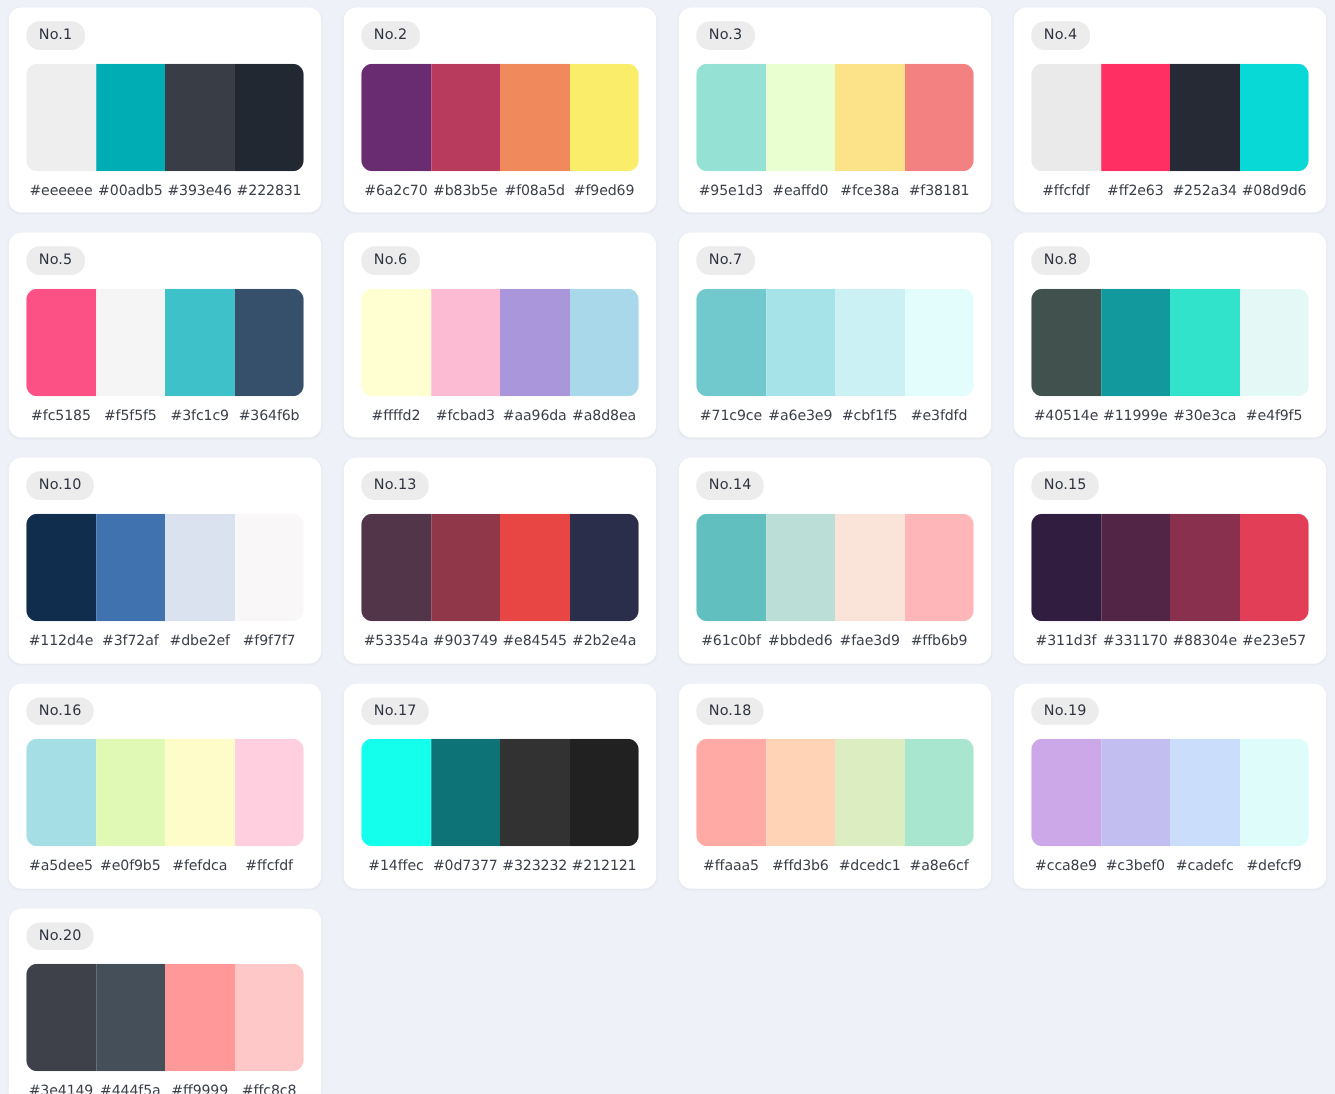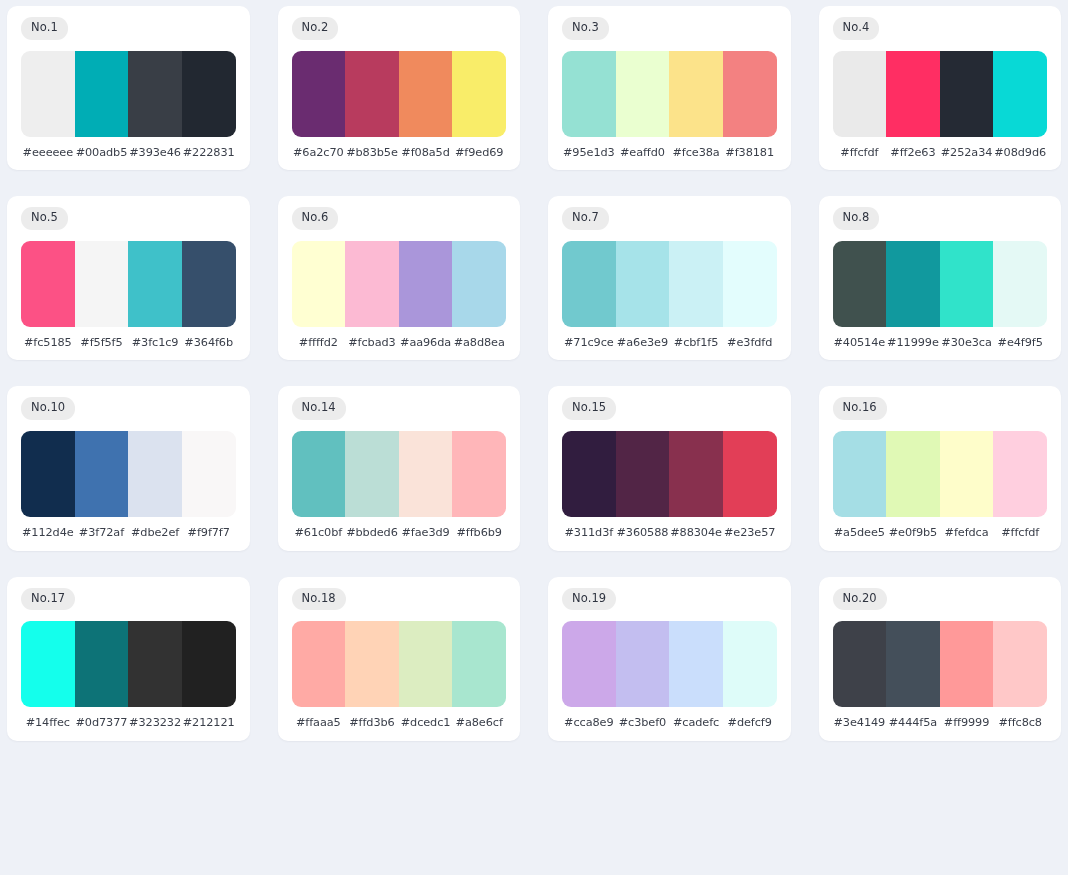--- a/index.html
+++ b/index.html
@@ -13,21 +13,21 @@
     height: 875px;
     background: #eef1f7;
     font-family: "DejaVu Sans", "Liberation Sans", sans-serif;
     overflow: hidden;
   }
 
   .palette-grid {
     display: grid;
     grid-template-columns: repeat(4, 1fr);
     grid-template-rows: repeat(5, 1fr);
-    gap: 14px;
+    gap: 4px;
     width: 1068px;
     height: 875px;
     padding: 0px;
   }
 
   .palette-card {
     background: #ffffff;
     border-radius: 10px;
     margin: 6px 7px;
     padding: 11px 14px 10px 14px;
@@ -211,20 +211,35 @@
         <div class="swatch" style="background: rgb(249, 247, 247);"></div>
       </div>
       <div class="hex-row">
         <div class="hex-label">#112d4e</div>
         <div class="hex-label">#3f72af</div>
         <div class="hex-label">#dbe2ef</div>
         <div class="hex-label">#f9f7f7</div>
       </div>
     </div>
     <div class="palette-card">
+      <div class="card-badge">No.13</div>
+      <div class="swatch-row">
+        <div class="swatch" style="background: rgb(83, 53, 74);"></div>
+        <div class="swatch" style="background: rgb(144, 55, 73);"></div>
+        <div class="swatch" style="background: rgb(232, 69, 69);"></div>
+        <div class="swatch" style="background: rgb(43, 46, 74);"></div>
+      </div>
+      <div class="hex-row">
+        <div class="hex-label">#53354a</div>
+        <div class="hex-label">#903749</div>
+        <div class="hex-label">#e84545</div>
+        <div class="hex-label">#2b2e4a</div>
+      </div>
+    </div>
+    <div class="palette-card">
       <div class="card-badge">No.14</div>
       <div class="swatch-row">
         <div class="swatch" style="background: rgb(97, 192, 191);"></div>
         <div class="swatch" style="background: rgb(187, 222, 214);"></div>
         <div class="swatch" style="background: rgb(250, 227, 217);"></div>
         <div class="swatch" style="background: rgb(255, 182, 185);"></div>
       </div>
       <div class="hex-row">
         <div class="hex-label">#61c0bf</div>
         <div class="hex-label">#bbded6</div>
@@ -235,21 +250,21 @@
     <div class="palette-card">
       <div class="card-badge">No.15</div>
       <div class="swatch-row">
         <div class="swatch" style="background: rgb(49, 29, 63);"></div>
         <div class="swatch" style="background: rgb(82, 37, 70);"></div>
         <div class="swatch" style="background: rgb(136, 48, 78);"></div>
         <div class="swatch" style="background: rgb(226, 62, 87);"></div>
       </div>
       <div class="hex-row">
         <div class="hex-label">#311d3f</div>
-        <div class="hex-label">#360588</div>
+        <div class="hex-label">#331170</div>
         <div class="hex-label">#88304e</div>
         <div class="hex-label">#e23e57</div>
       </div>
     </div>
     <div class="palette-card">
       <div class="card-badge">No.16</div>
       <div class="swatch-row">
         <div class="swatch" style="background: rgb(165, 222, 229);"></div>
         <div class="swatch" style="background: rgb(224, 249, 181);"></div>
         <div class="swatch" style="background: rgb(254, 253, 202);"></div>

